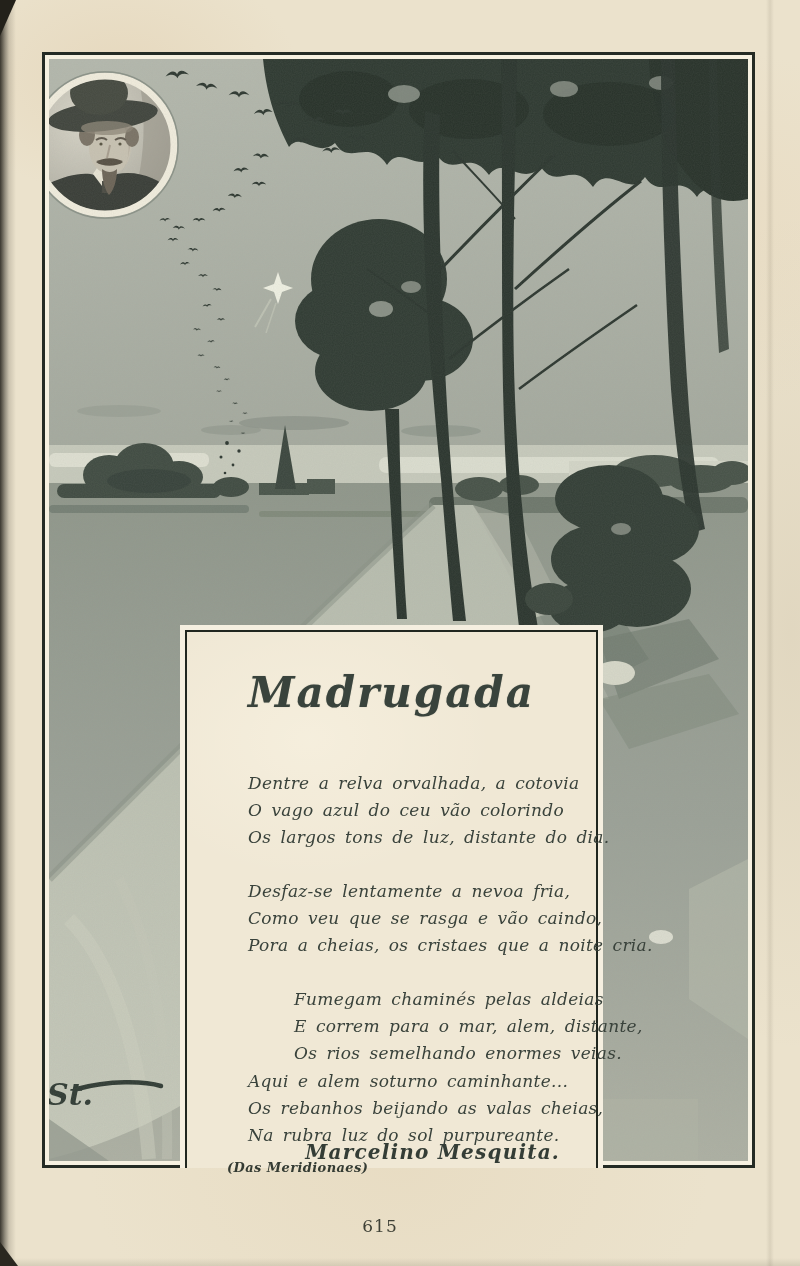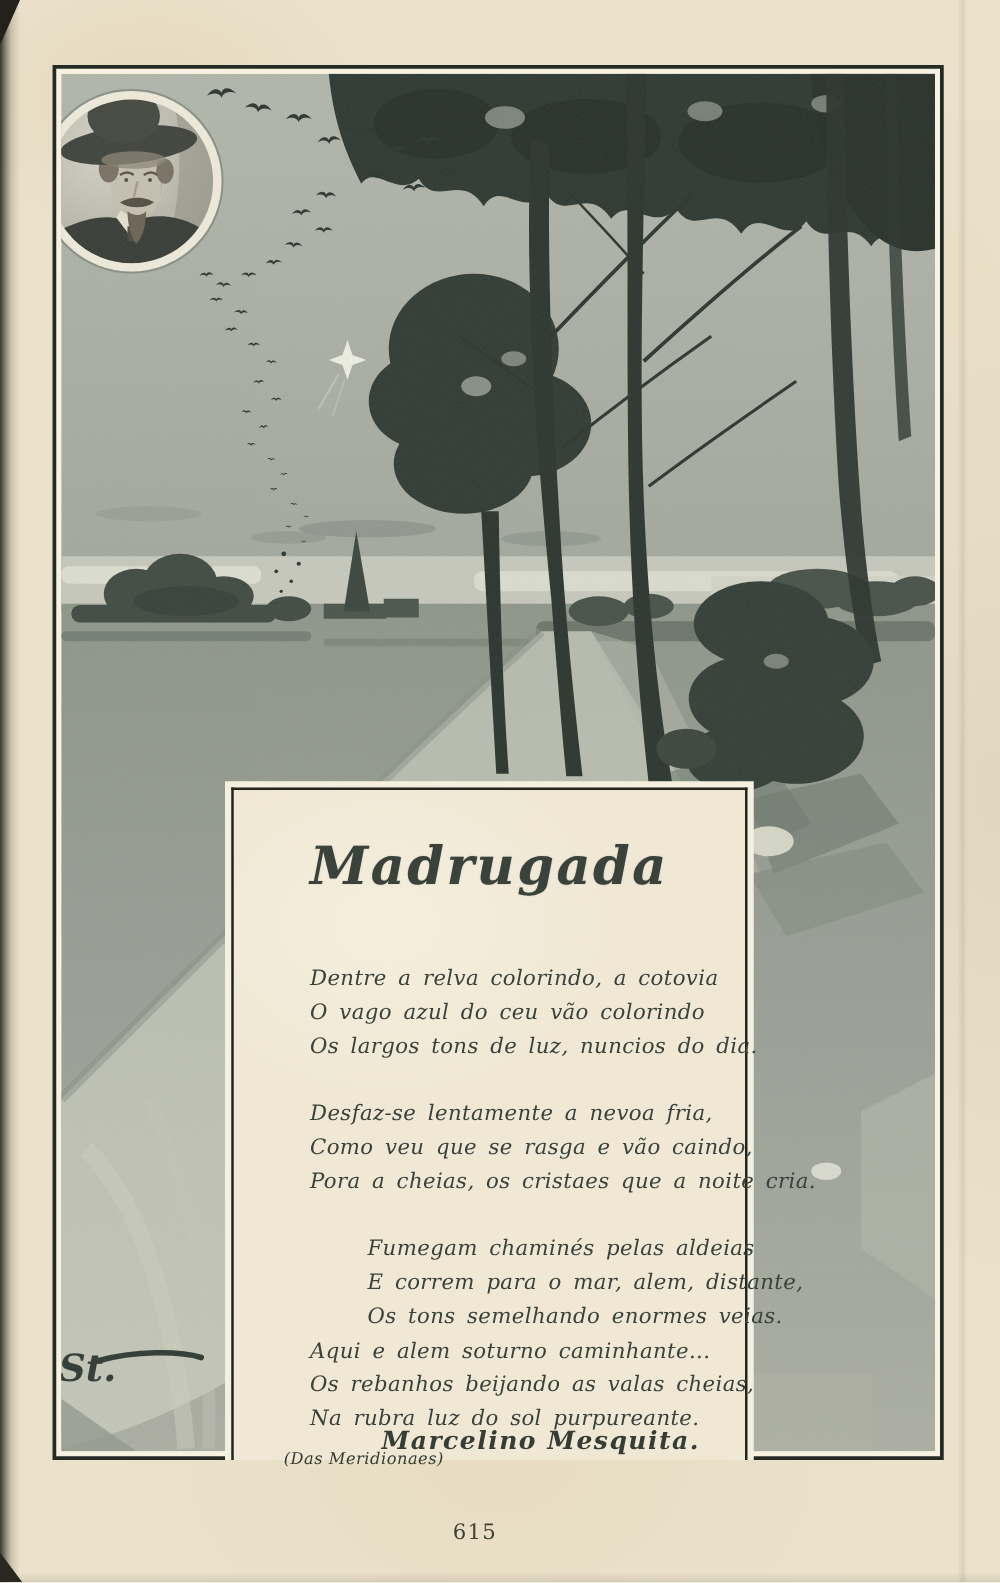--- a/index.html
+++ b/index.html
@@ -52,21 +52,21 @@
     letter-spacing:.3px;word-spacing:3.5px;white-space:nowrap;
   }
   .s1{top:138px;} .s2{top:246px;} .s3{top:354px;margin-left:46px;} .s4{top:436px;}
   .poem-author{
     position:absolute;right:36px;top:508px;
     font-style:italic;font-weight:700;font-size:20px;letter-spacing:1.2px;color:#343d36;
     white-space:nowrap;
   }
   .poem-source{
     position:absolute;left:227px;top:1160px;z-index:3;
-    font-weight:400;font-style:italic;font-size:13px;letter-spacing:.4px;color:#343b33;
+    font-weight:700;font-style:italic;font-size:13px;letter-spacing:.4px;color:#343b33;
     white-space:nowrap;
   }
   .page-number{
     position:absolute;left:340px;top:1216px;width:80px;text-align:center;z-index:1;
     font-size:17px;color:#3e4036;letter-spacing:1px;
   }
 </style>
 </head>
 <body>
 
@@ -297,35 +297,35 @@
 
       <rect x="0" y="0" width="699" height="1102" filter="url(#grain)" opacity=".9"></rect>
     </svg>
   </div>
 
   <div class="panel-outer">
     <div class="panel">
       <h1 class="poem-title">Madrugada</h1>
 
       <div class="stanza s1">
-        <div class="line">Dentre a relva colorindo, a cotovia</div>
+        <div class="line">Dentre a relva orvalhada, a cotovia</div>
         <div class="line">O vago azul do ceu vão colorindo</div>
-        <div class="line">Os largos tons de luz, nuncios do dia.</div>
+        <div class="line">Os largos tons de luz, distante do dia.</div>
       </div>
 
       <div class="stanza s2">
         <div class="line">Desfaz-se lentamente a nevoa fria,</div>
         <div class="line">Como veu que se rasga e vão caindo,</div>
         <div class="line">Pora a cheias, os cristaes que a noite cria.</div>
       </div>
 
       <div class="stanza s3">
         <div class="line">Fumegam chaminés pelas aldeias</div>
         <div class="line">E correm para o mar, alem, distante,</div>
-        <div class="line">Os tons semelhando enormes veias.</div>
+        <div class="line">Os rios semelhando enormes veias.</div>
       </div>
 
       <div class="stanza s4">
         <div class="line">Aqui e alem soturno caminhante...</div>
         <div class="line">Os rebanhos beijando as valas cheias,</div>
         <div class="line">Na rubra luz do sol purpureante.</div>
       </div>
 
       <div class="poem-author">Marcelino Mesquita.</div>
     </div>

